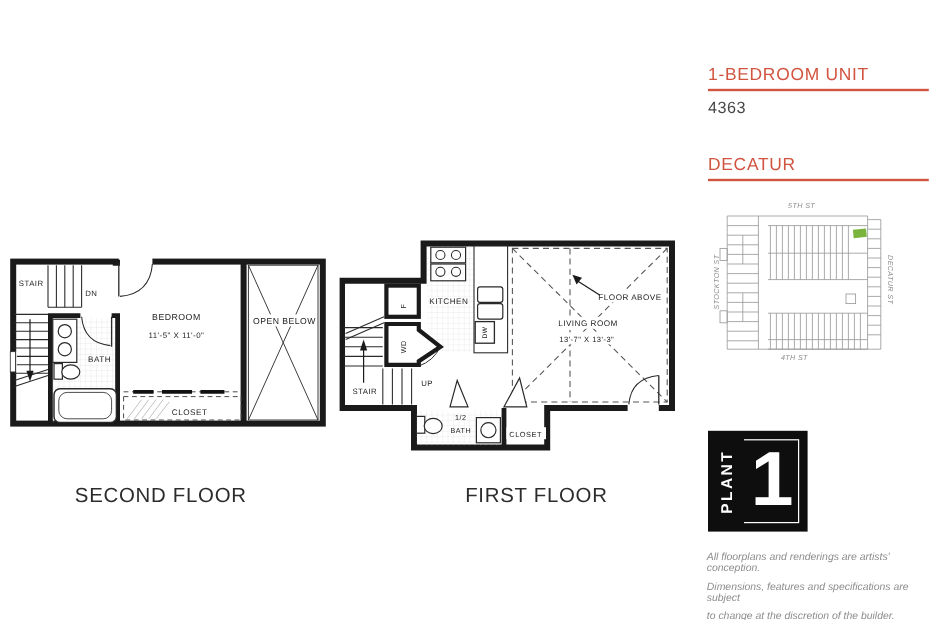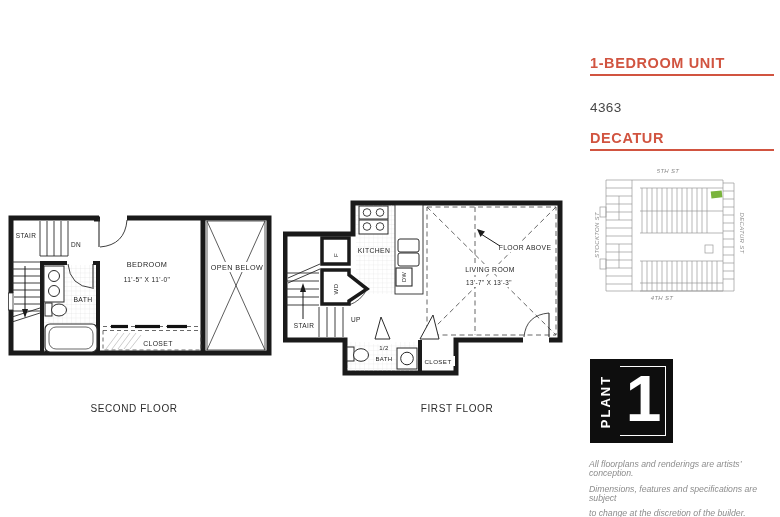--- a/index.html
+++ b/index.html
@@ -3,25 +3,25 @@
 <meta charset="utf-8">
 <style>
   html,body{margin:0;padding:0;}
   body{width:780px;height:517px;background:#fff;position:relative;overflow:hidden;
        font-family:"Liberation Sans", sans-serif;}
   .abs{position:absolute;}
   svg text{font-family:"Liberation Sans", sans-serif;fill:#1e1e1e;}
   svg text.lbl{letter-spacing:.4px;}
   svg text.st{font-style:italic;fill:#8c8c8c;letter-spacing:.3px;}
   .caption{position:absolute;top:403px;width:206px;text-align:center;
-           font-size:10px;letter-spacing:.6px;color:#2c2c2c;}
-  .panel-h{position:absolute;left:590px;width:190px;font-size:14.5px;font-weight:bold;
+           font-size:17px;letter-spacing:.6px;color:#2c2c2c;}
+  .panel-h{position:absolute;left:590px;width:190px;font-size:14.5px;font-weight:normal;
            letter-spacing:.6px;color:#d15440;}
   .rule{position:absolute;left:590px;width:184px;height:1.5px;background:#d15440;}
-  .unit-num{position:absolute;left:590px;top:100px;font-size:13.5px;color:#474747;letter-spacing:.4px;}
+  .unit-num{position:absolute;left:590px;top:82px;font-size:13.5px;color:#474747;letter-spacing:.4px;}
   .logo{position:absolute;left:590px;top:359px;width:83px;height:84px;background:#0e0e0e;}
   .logo-border{position:absolute;inset:7px;border:1px solid #fff;}
   .logo-word-col{position:absolute;left:2px;top:6px;bottom:6px;width:28px;background:#0e0e0e;
                  display:flex;align-items:center;justify-content:center;}
   .logo-word-col span{display:block;transform:rotate(-90deg);color:#fff;font-weight:bold;
                       font-size:13px;letter-spacing:2px;white-space:nowrap;}
   .logo-number{position:absolute;left:24px;right:0;top:0;bottom:4px;display:flex;
                align-items:center;justify-content:center;color:#fff;font-size:64px;font-weight:bold;}
   .disclaimer{position:absolute;left:589px;top:460px;width:196px;font-size:8.7px;
               font-style:italic;color:#8d8d8d;}
@@ -219,21 +219,21 @@
     <rect x="64" y="150" width="7" height="14" stroke-width="1"></rect>
     <ellipse cx="78" cy="158" rx="7.5" ry="6.3" stroke-width="1"></ellipse>
     <rect x="114" y="151" width="20" height="21" stroke-width="1"></rect>
     <circle cx="124" cy="161.5" r="6.3" stroke-width="1"></circle>
   </g>
   <text class="lbl" x="101" y="153" font-size="6" text-anchor="middle">1/2</text>
   <text class="lbl" x="101" y="164" font-size="6" text-anchor="middle">BATH</text>
   <rect x="139" y="159" width="33" height="10" fill="#fff"></rect>
   <text class="lbl" x="155" y="167" font-size="6.2" text-anchor="middle">CLOSET</text>
 </svg>
-<div class="caption" style="left:354px">FIRST FLOOR</div>
+<div class="caption" style="left:344px">FIRST FLOOR</div>
 
 <div class="panel-h" style="top:55px">1-BEDROOM UNIT</div>
 <div class="rule" style="top:74px"></div>
 <div class="unit-num">4363</div>
 <div class="panel-h" style="top:130px">DECATUR</div>
 <div class="rule" style="top:149px"></div>
 
 <svg class="abs" style="left:592px;top:163px" width="154" height="140" viewBox="0 0 154 140">
   <g stroke="#9a9a9a" stroke-width="0.7" fill="none">
     <path d="M 14,17 H 131 V 20 H 142 V 128 H 14 Z"></path>

